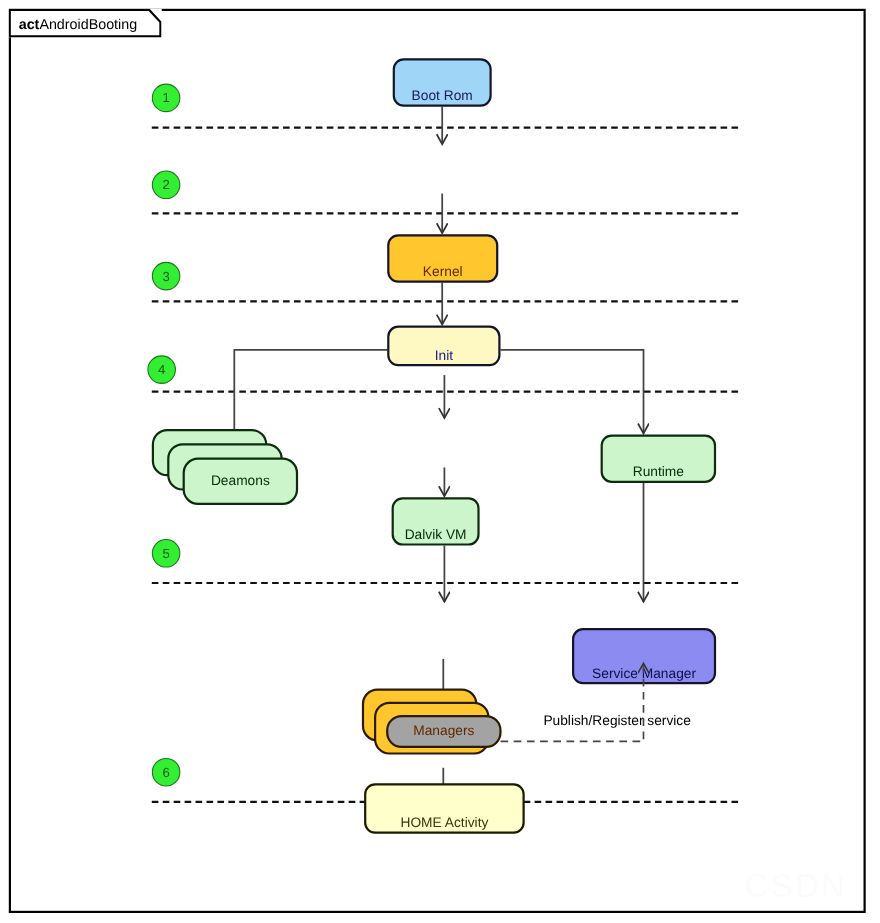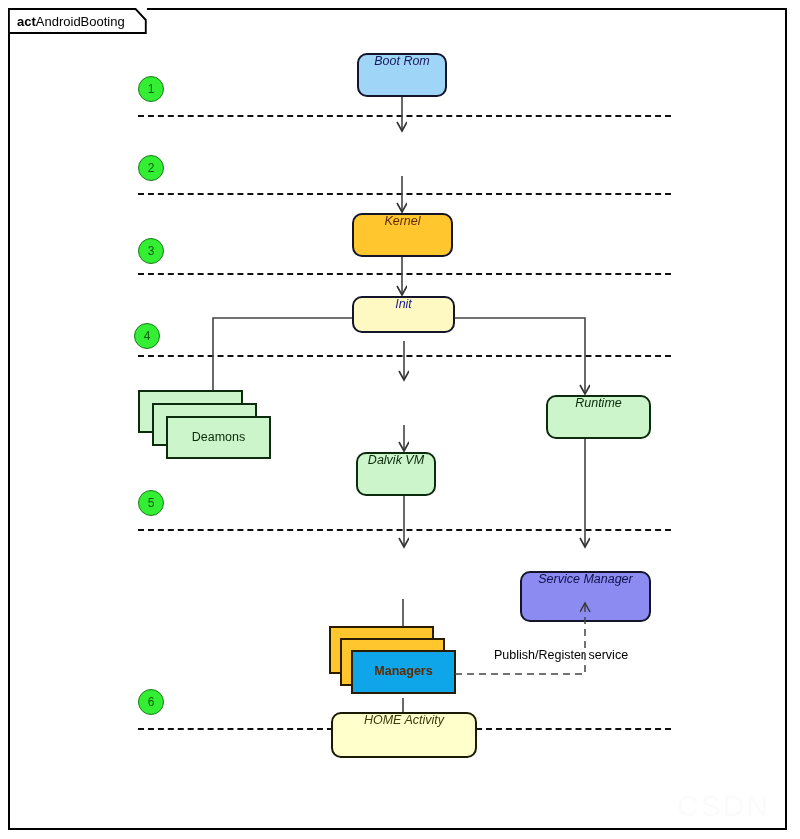--- a/index.html
+++ b/index.html
@@ -83,37 +83,36 @@
     color: #0d5c0d;
     box-sizing: border-box;
     z-index: 3;
   }
   
   .node {
     position: absolute;
     border-radius: 10px;
     border: 2.5px solid #14142b;
     display: flex;
-    align-items: flex-start;
+    align-items: flex-end;
     justify-content: center;
     font-size: 12.5px;
     box-sizing: border-box;
     z-index: 4;
     text-align: center;
     line-height: 1.1;
-    font-style: italic;
   }
   
   .stack {
     position: absolute;
     z-index: 4;
   }
   .stack .layer {
     position: absolute;
-    border-radius: 0;
+    border-radius: 14px;
     border: 2.5px solid #2b1c00;
     box-sizing: border-box;
   }
   .stack .layer.front {
     display: flex;
     align-items: center;
     justify-content: center;
     font-size: 12.5px;
     line-height: 1.1;
   }
@@ -253,21 +252,21 @@
   </div>
 
 
   <div class="node" style="left:520px; top:571px; width:131px; height:51px; background:#8B8BF2; color:#10104a;">
     <span>Service Manager</span>
   </div>
 
   <div class="stack" style="left:329px; top:626px; width:140px; height:76px;">
     <div class="layer" style="left:0px; top:0px; width:105px; height:48px; background:#FFC62E; border-color:#2b1c00;"></div>
     <div class="layer" style="left:11px; top:12px; width:105px; height:48px; background:#FFC62E; border-color:#2b1c00;"></div>
-    <div class="layer front" style="left:22px; top:24px; width:105px; height:44px; background:#0ea5e9; border-color:#2b1c00; color:#5e2a00;font-weight:bold;">
+    <div class="layer front" style="left:22px; top:24px; width:105px; height:30px; background:#a3a3a3; border-color:#2b1c00; color:#5e2a00;">
       <span>Managers</span>
     </div>
   </div>
 
   <div class="node" style="left:331px; top:712px; width:146px; height:46px; background:#FFFFCC; color:#3a3a0a; border-color:#1a1a00;">
     <span>HOME Activity</span>
   </div>
 
   <svg id="edges-top" viewBox="0 0 800 839">
     <path d="M455,674 L585,674 L585,603" fill="none" stroke="#444444" stroke-width="1.5" stroke-dasharray="7,5" marker-end="url(#arrow-open-dash)"></path>

